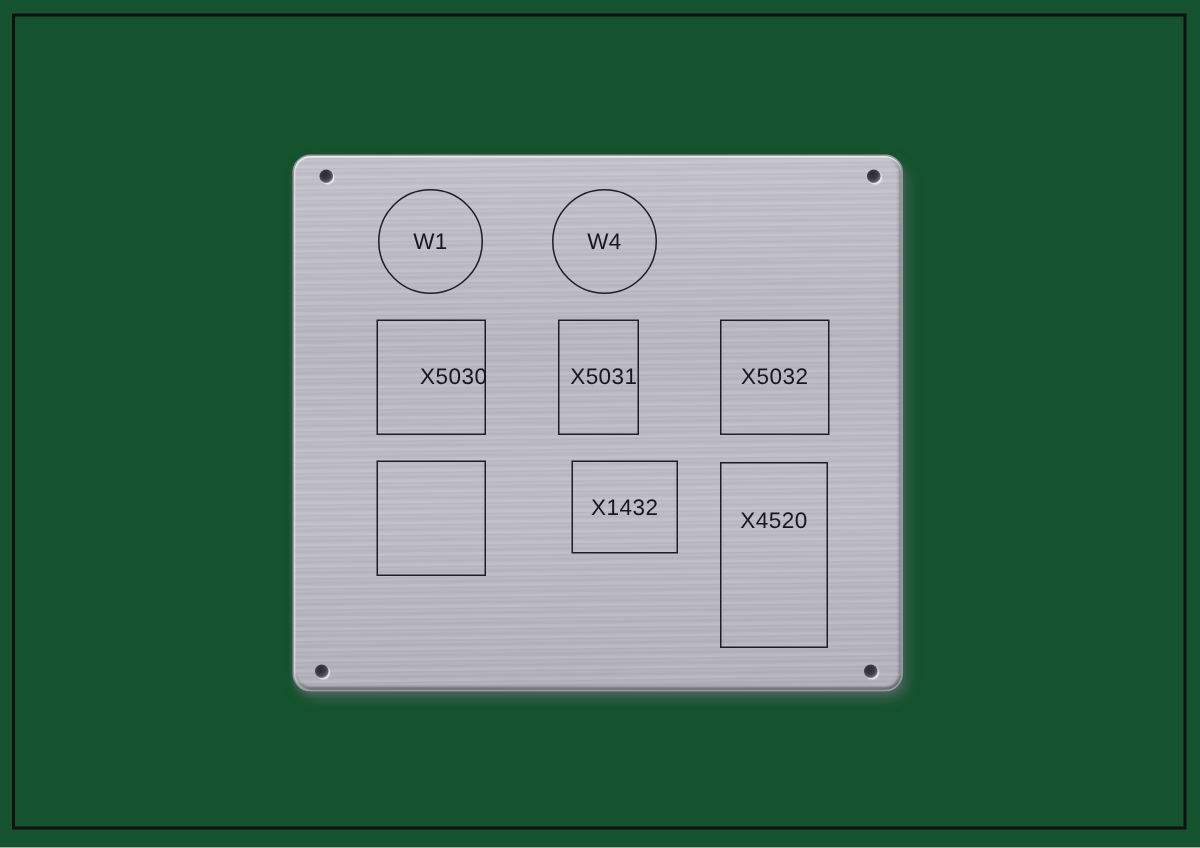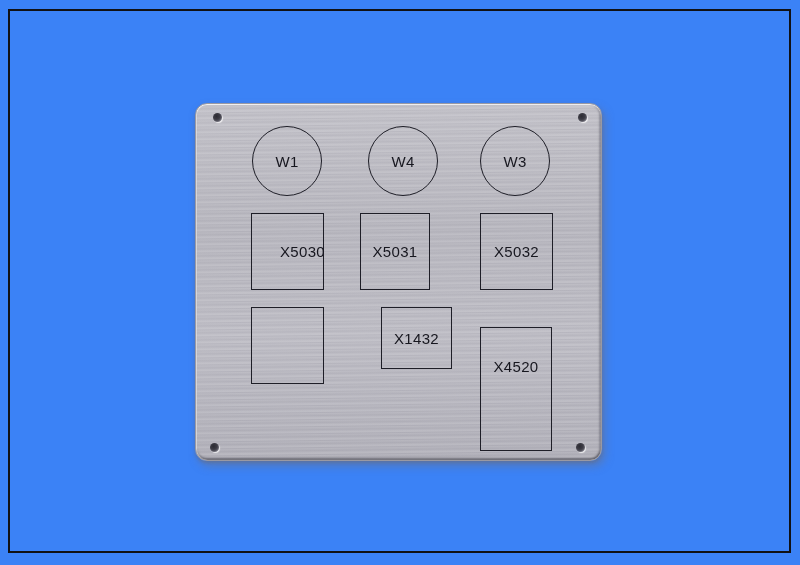--- a/index.html
+++ b/index.html
@@ -5,21 +5,21 @@
   html, body {
     margin: 0;
     padding: 0;
     background: #ffffff;
     font-family: "Liberation Sans", sans-serif;
   }
   .canvas {
     position: relative;
     width: 800px;
     height: 565px;
-    background: #3b82f6;
+    background: #14532d;
     overflow: hidden;
   }
   
   .frame {
     position: absolute;
     left: 8px;
     top: 9px;
     width: 779px;
     height: 540px;
     border: 2px solid #111114;
@@ -77,51 +77,47 @@
     letter-spacing: 0.3px;
     box-sizing: border-box;
   }
   .circle { border-radius: 50%; width: 70px; height: 70px; top: 22px; }
   .circle.c1 { left: 56px; }
   .circle.c2 { left: 172px; align-items: center; }
   .circle.c3 { left: 284px; }
 
   .rect { width: 73px; height: 77px; }
   .rect.r1 { left: 55px;  top: 109px; padding-left: 30px; }
-  .rect.r2 { left: 164px; top: 109px; width: 70px; }
+  .rect.r2 { left: 176px; top: 109px; width: 54px; justify-content: flex-end; }
   .rect.r3 { left: 284px; top: 109px; }
   .rect.r4 { left: 55px;  top: 203px; }
   .rect.r5 { left: 185px; top: 203px; width: 71px; height: 62px; }
   .rect.r6 {
     left: 284px; top: 204px; width: 72px; height: 124px;
     align-items: flex-start;
     padding-top: 30px;
-    margin-top: 19px;
   }
 </style>
 </head>
 <body>
 
 <div class="canvas">
   <div class="frame"></div>
 
   <div class="panel">
     <div class="hole tl"></div>
     <div class="hole tr"></div>
     <div class="hole bl"></div>
     <div class="hole br"></div>
 
     <div class="mark circle c1">
       <span>W1</span>
     </div>
     <div class="mark circle c2">
       <span>W4</span>
-    </div>
-    <div class="mark circle c3">
-      <span>W3</span>
     </div>
 
     <div class="mark rect r1">
       <span>X5030</span>
     </div>
     <div class="mark rect r2">
       <span>X5031</span>
     </div>
     <div class="mark rect r3">
       <span>X5032</span>

